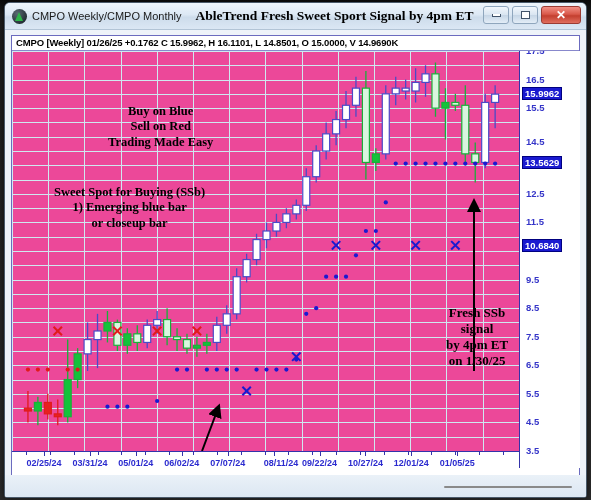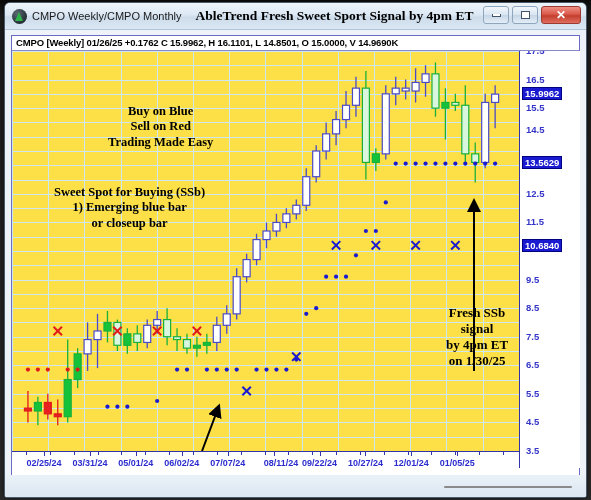--- a/index.html
+++ b/index.html
@@ -118,21 +118,21 @@
     letter-spacing: -0.15px;
   }
 
   
   .plot {
     position:absolute;
     left: 0; top: 15px;
     width: 507px;
     height: 400px;
     overflow: hidden;
-    background:#fde047;
+    background:#ec4899;
   }
   .grid-v, .grid-h {
     position:absolute;
     background: #cfe8f0;
   }
   .grid-v { width:1px; top:0; bottom:0; }
   .grid-h { height:1px; left:0; right:0; }
 
   
   .yaxis {
@@ -580,21 +580,21 @@
             <div>signal</div>
             <div>by 4pm ET</div>
             <div>on 1/30/25</div>
           </div>
         </div>
 
         <div class="yaxis" id="yaxis">
             <div class="ylab" style="top: -6px;">17.5</div>
             <div class="ylab" style="top: 22.5714px;">16.5</div>
             <div class="ylab" style="top: 51.1429px;">15.5</div>
-            <div class="ylab" style="top: 73px;">14.5</div>
+            <div class="ylab" style="top: 85px;">14.5</div>
             <div class="ylab" style="top: 136.857px;">12.5</div>
             <div class="ylab" style="top: 165.429px;">11.5</div>
             <div class="ylab" style="top: 222.571px;">9.5</div>
             <div class="ylab" style="top: 251.143px;">8.5</div>
             <div class="ylab" style="top: 279.714px;">7.5</div>
             <div class="ylab" style="top: 308.286px;">6.5</div>
             <div class="ylab" style="top: 336.857px;">5.5</div>
             <div class="ylab" style="top: 365.429px;">4.5</div>
             <div class="ylab" style="top: 394px;">3.5</div>
             <div class="ylab hl" style="top: 35.9657px; text-align: center;">15.9962</div>

